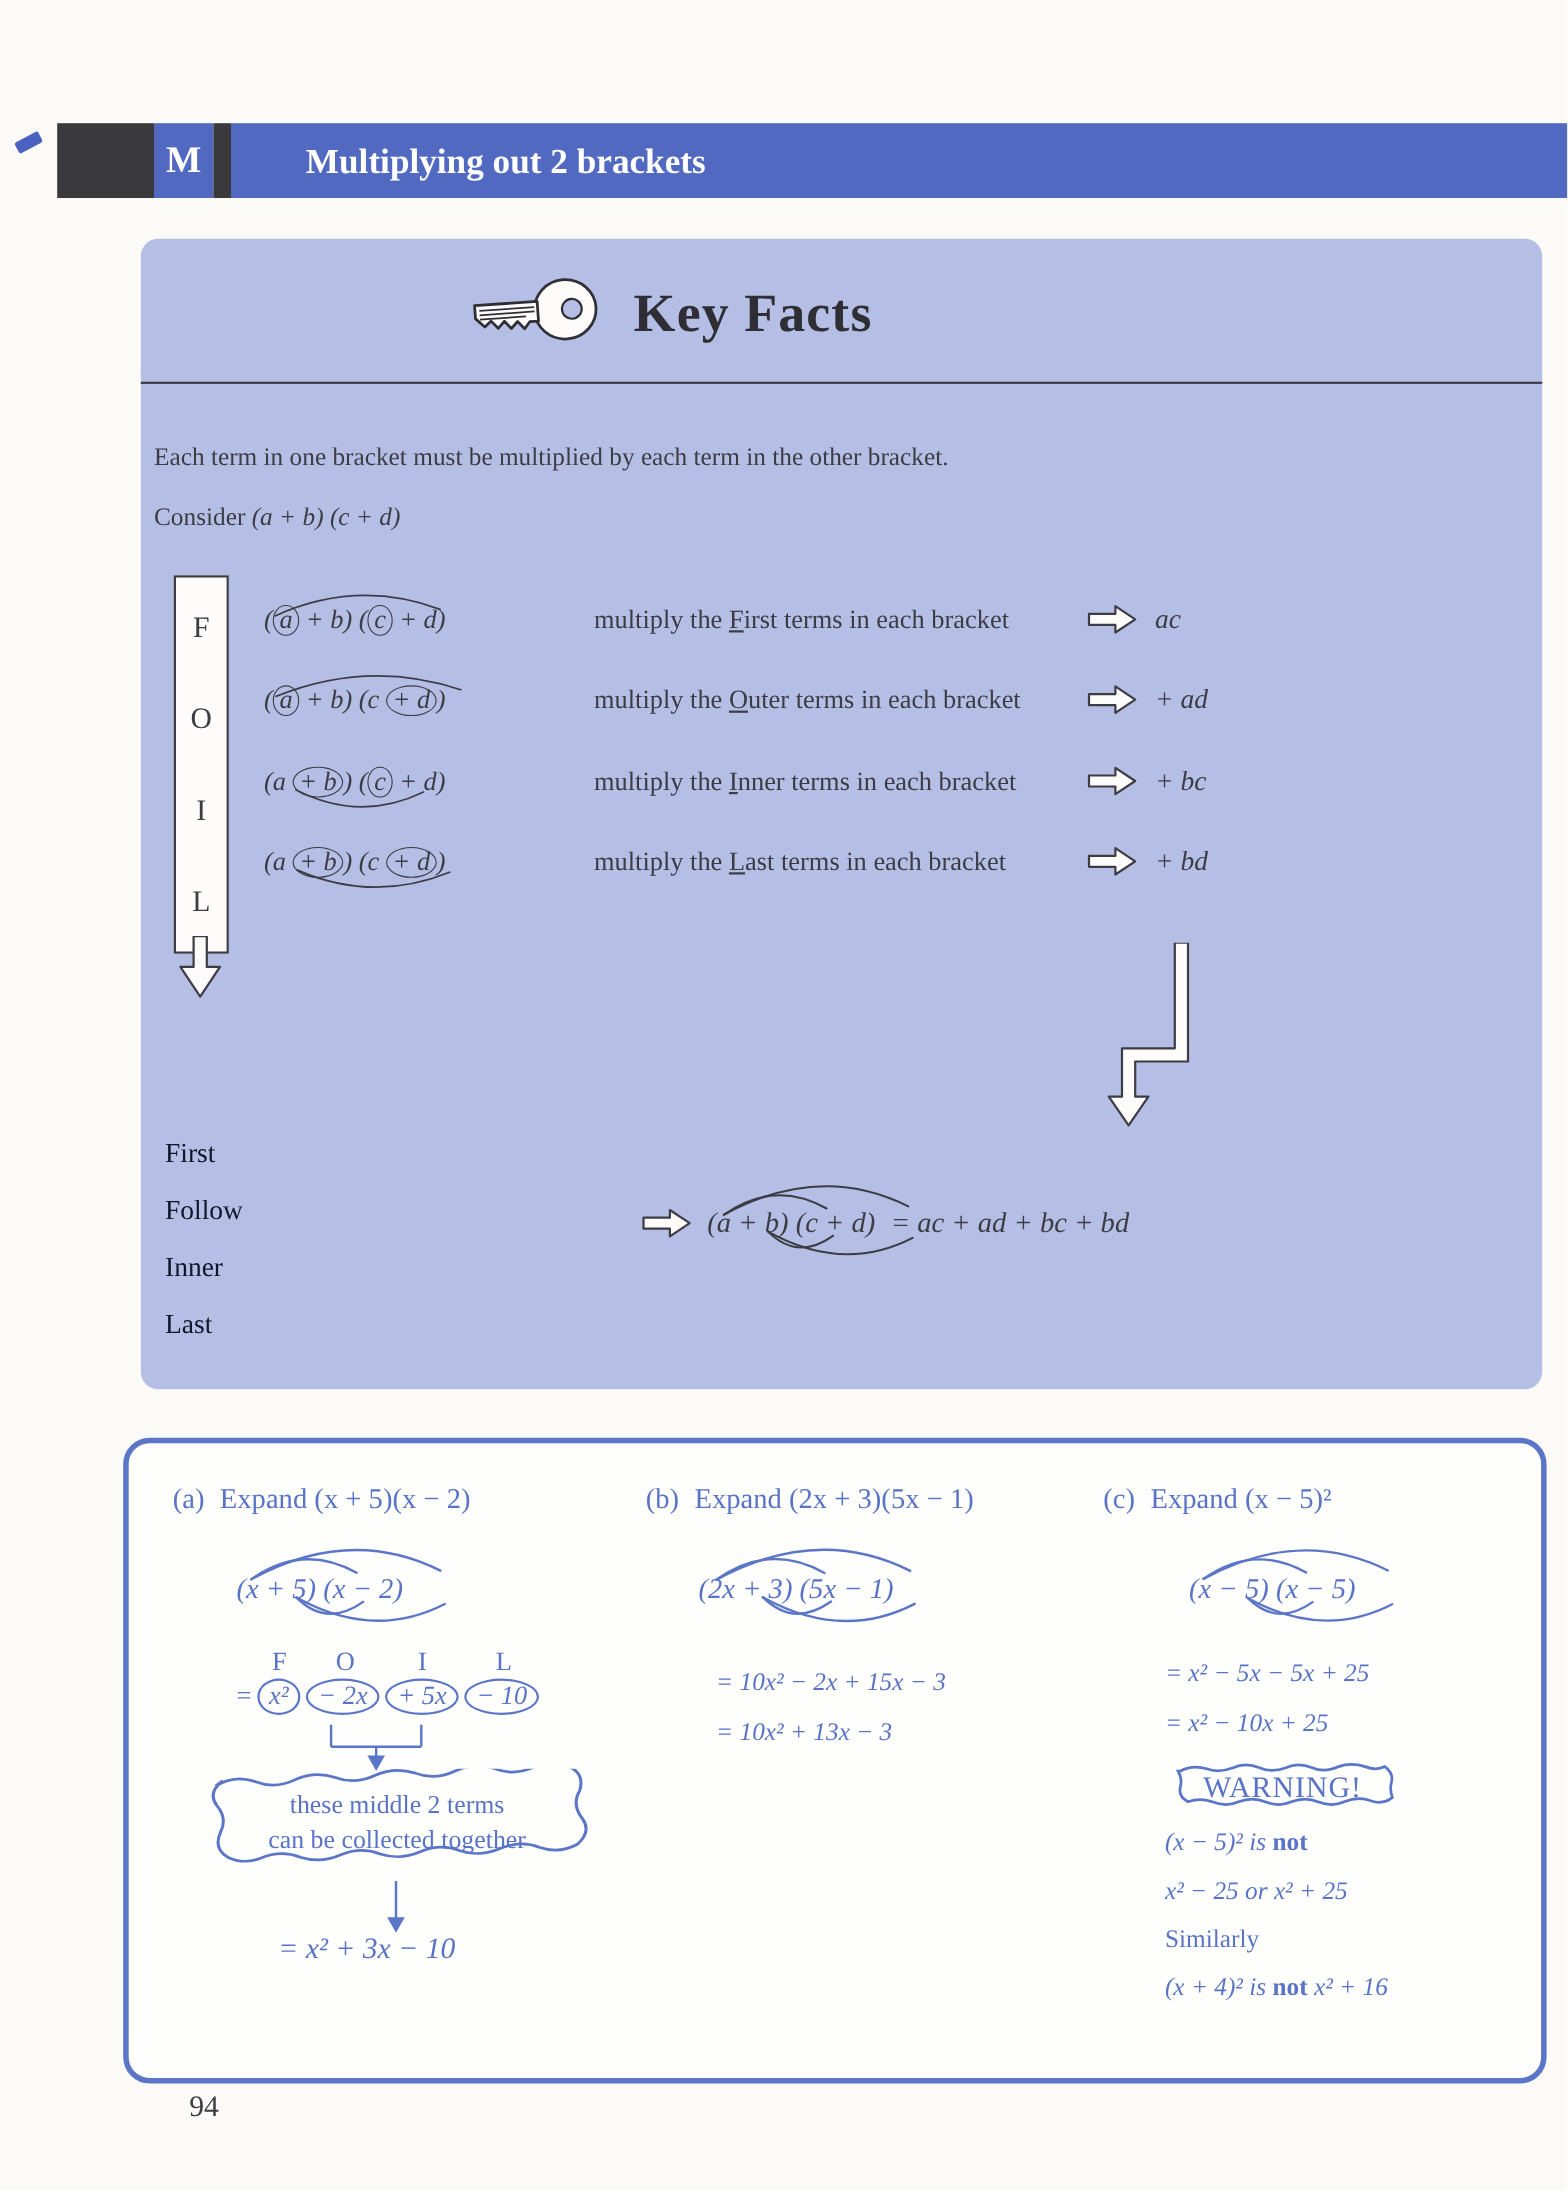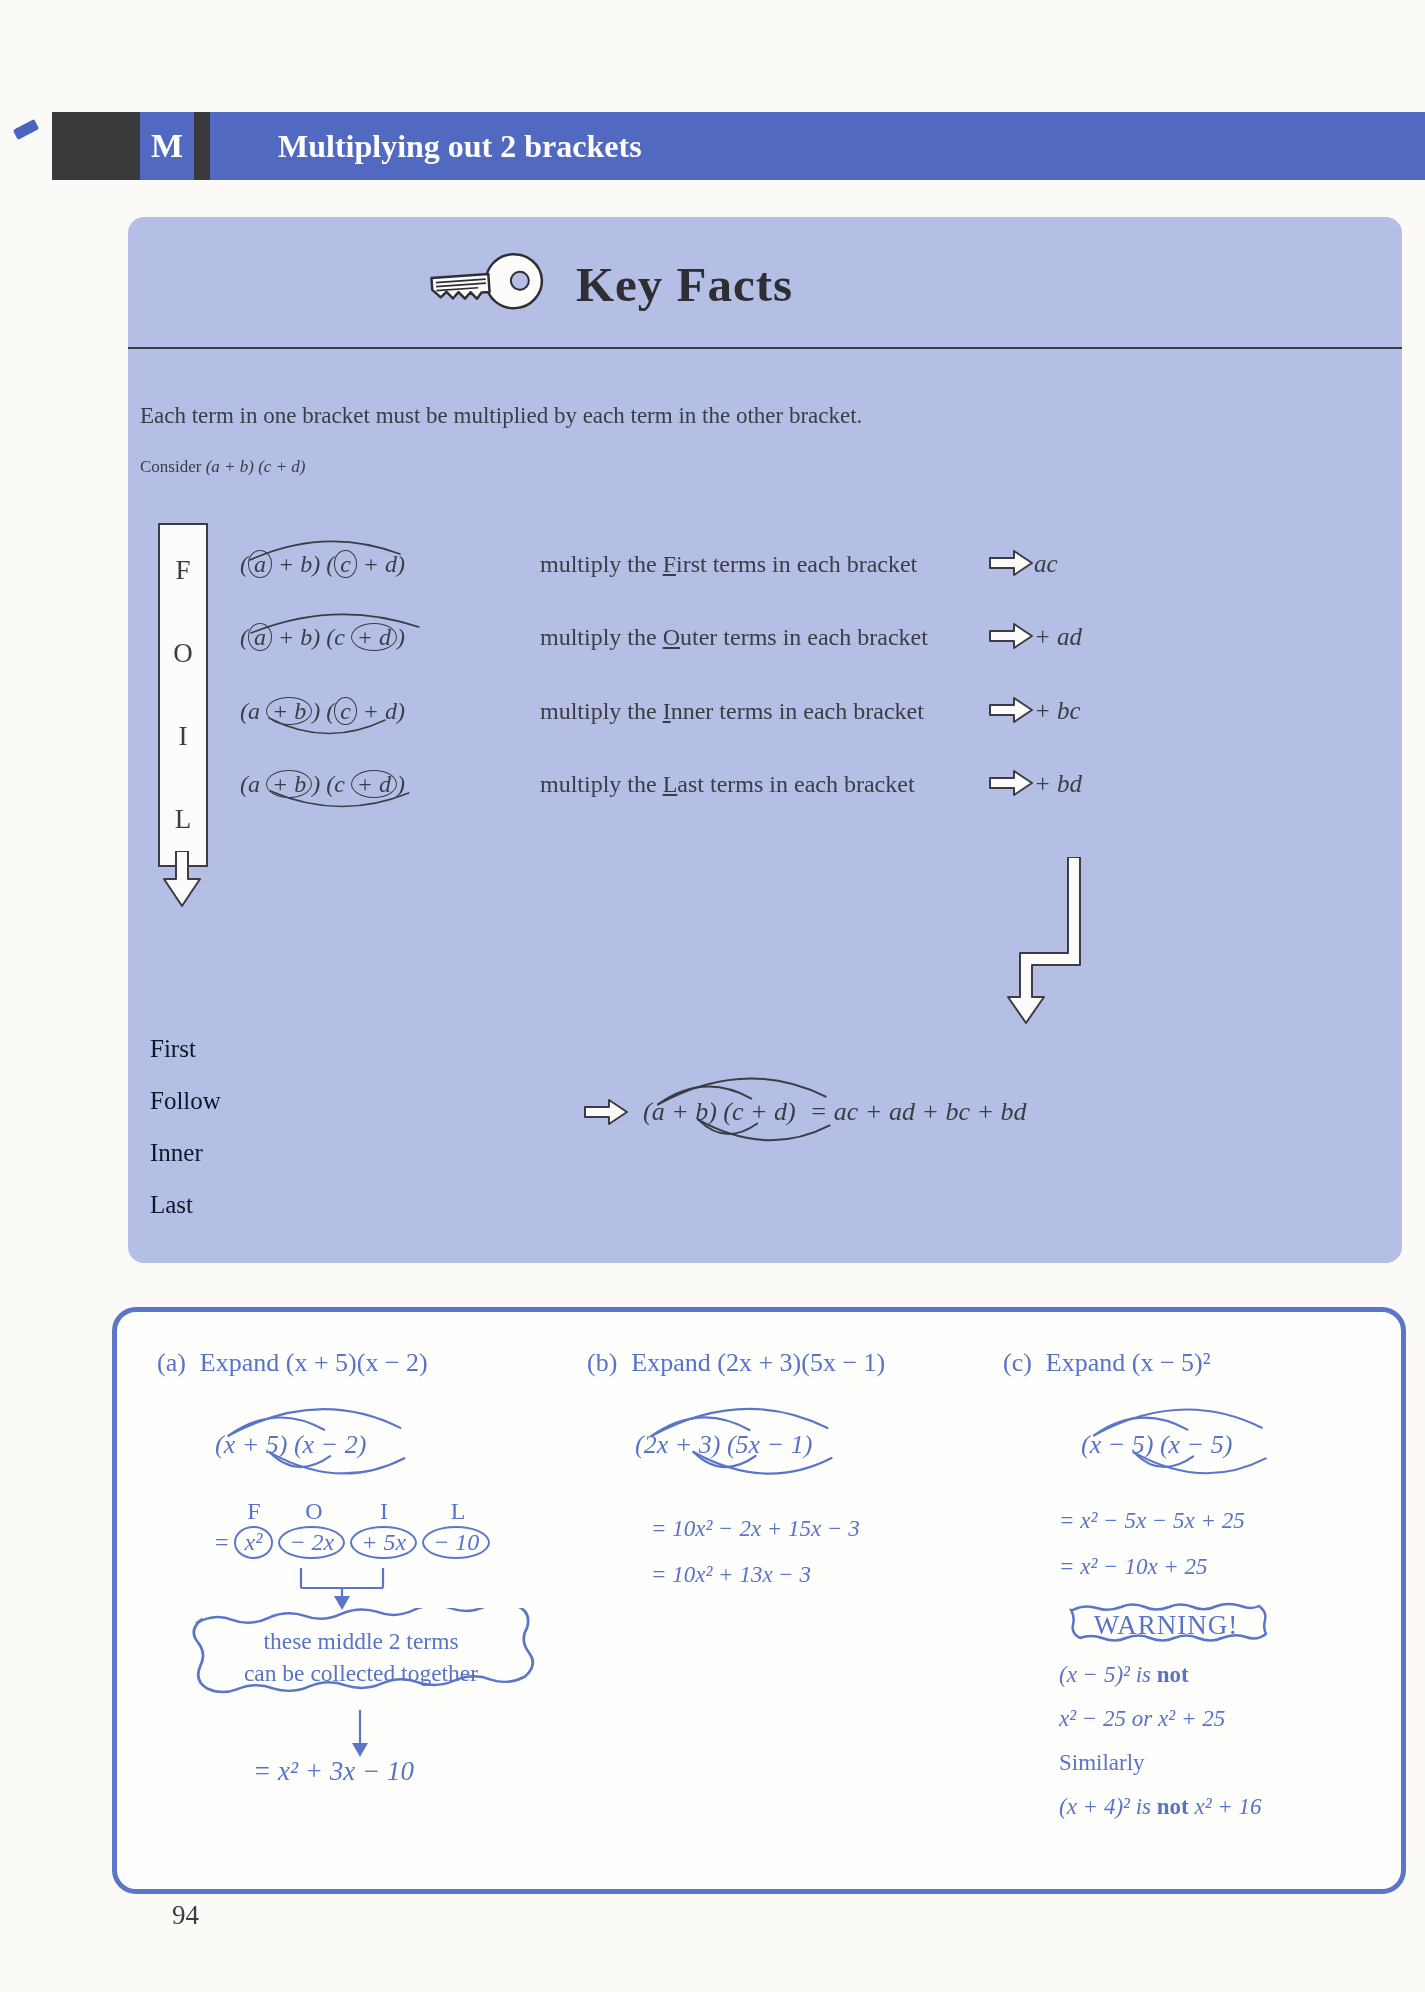--- a/index.html
+++ b/index.html
@@ -17,33 +17,33 @@
   .tab-m{width:54px;background:#5269c2;color:#ffffff;font-weight:bold;font-size:34px;display:flex;align-items:center;justify-content:center;}
   .tab-sep{width:16px;background:#3a3a3c;}
   .banner-title{flex:1;background:#5269c2;color:#ffffff;font-weight:bold;font-size:32px;display:flex;align-items:center;padding-left:68px;}
 
   
   .panel{position:absolute;left:128px;top:217px;width:1274px;height:1046px;background:#b5bfe5;border-radius:16px;}
   .kf-head{position:absolute;left:298px;top:34px;display:flex;align-items:center;gap:26px;}
   .kf-title{font-size:49px;font-weight:bold;color:#2e2e34;margin:0;letter-spacing:1px;}
   .kf-rule{position:absolute;left:0;right:0;top:130px;border-top:2.5px solid #3c3c44;}
   .intro{position:absolute;left:12px;top:186px;font-size:23px;color:#3c3c44;margin:0;}
-  .consider{position:absolute;left:12px;top:240px;font-size:17px;color:#3c3c44;margin:0;}
+  .consider{position:absolute;left:12px;top:240px;font-size:23px;color:#3c3c44;margin:0;}
 
   .foil-box{position:absolute;left:30px;top:306px;width:46px;height:332px;background:#fdfcfa;border:2px solid #3c3c44;display:flex;flex-direction:column;justify-content:space-around;align-items:center;padding:4px 0;font-size:27px;color:#3c3c44;}
   .down-arrow{position:absolute;left:34px;top:634px;}
   .elbow{position:absolute;left:878px;top:640px;}
 
   .frow{position:absolute;left:112px;height:46px;display:flex;align-items:flex-end;font-size:24px;color:#3c3c44;}
   .fexpr{width:300px;position:relative;display:inline-block;}
   .circ{display:inline-block;border:1.5px solid #3c3c44;border-radius:50%;padding:0 5px;line-height:1.1;}
   .flabel{width:448px;}
   .ukey{display:inline-block;}
   .ukey::first-letter{text-decoration:underline;}
-  .fres{font-size:25px;}
+  .fres{margin-left:16px;font-size:25px;}
   .arcsvg{fill:none;stroke:currentColor;stroke-width:2;stroke-linecap:round;}
   .arc-over{position:absolute;top:-14px;left:0;color:#3c3c44;}
   .arc-under{position:absolute;bottom:-19px;left:22px;color:#3c3c44;}
 
   .order{position:absolute;left:22px;top:806px;font-size:25px;line-height:52px;color:#0f172a;}
   .note{position:absolute;left:116px;top:845px;font-size:23.5px;line-height:44px;color:#3c3c44;}
   .summary{position:absolute;left:455px;top:880px;display:flex;align-items:center;gap:14px;font-size:26px;color:#3c3c44;}
   .sexpr{position:relative;display:inline-block;}
   .sum-over{position:absolute;top:-24px;left:-4px;color:#3c3c44;}
   .sum-under{position:absolute;bottom:-26px;left:0;color:#3c3c44;}

